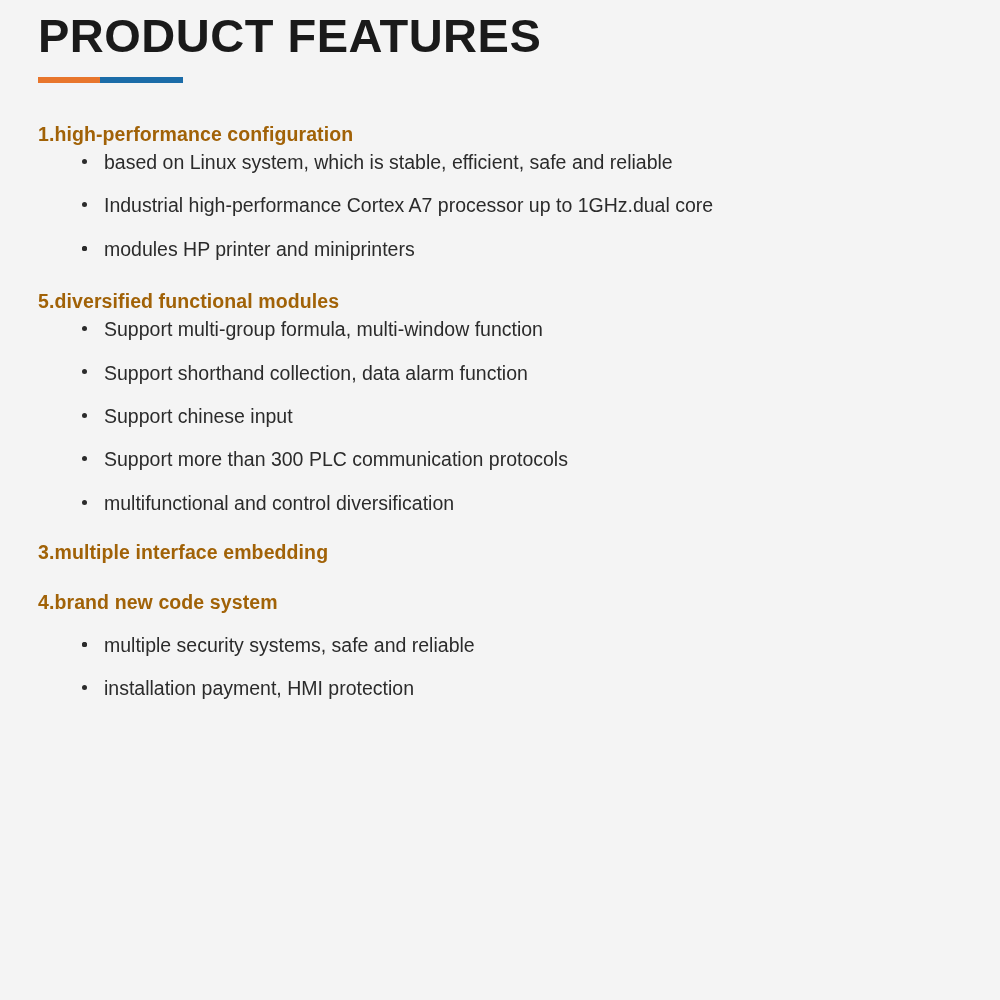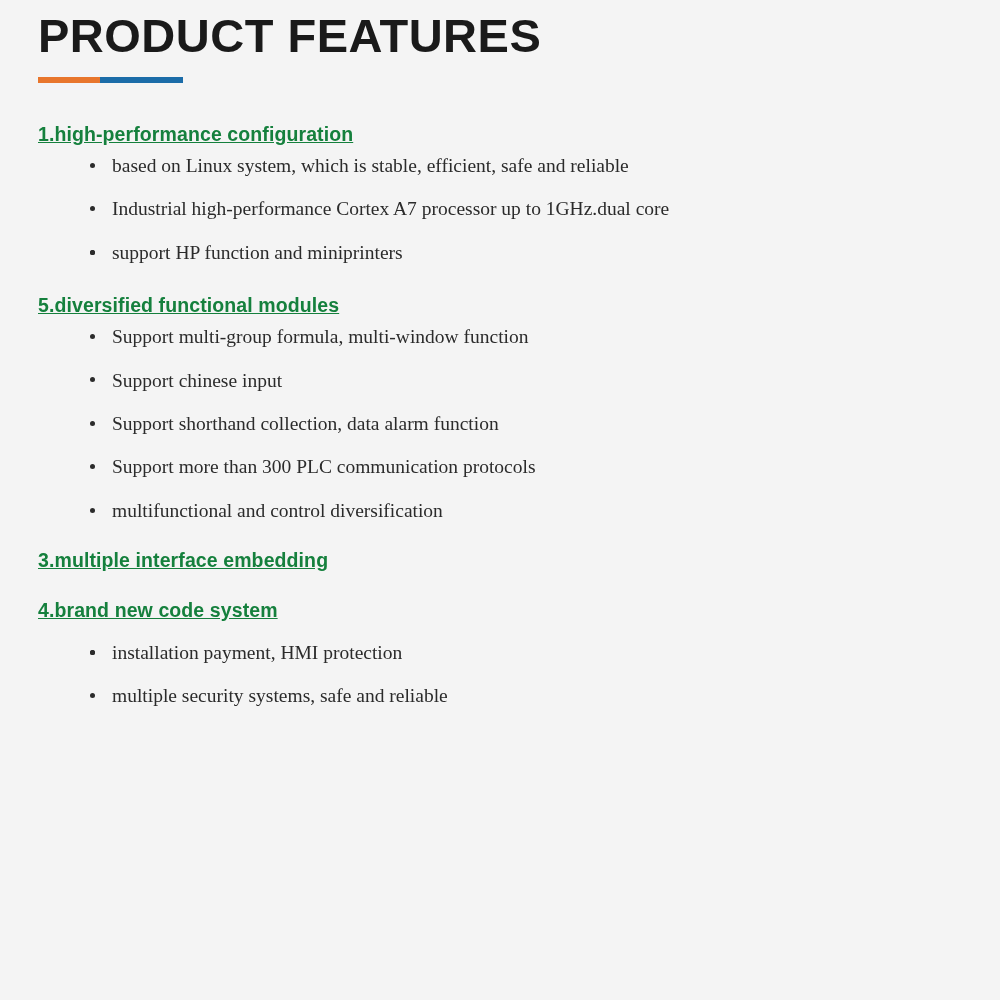--- a/index.html
+++ b/index.html
@@ -47,30 +47,28 @@
   }
   .content {
     margin-top: 40px;
   }
   .section {
     margin-bottom: 2px;
   }
   .section-heading {
     font-size: 19.5px;
     font-weight: 700;
-    color: #15803d;
+    color: #a16207;
     margin: 0 0 4px 0;
     letter-spacing: 0.1px;
-    text-decoration: underline;
   }
   .bullets {
     list-style: none;
-    margin: 8px;
+    margin: 0;
     padding: 0 0 0 40px;
-    font-family: Liberation Serif, serif;
   }
   .bullets li {
     position: relative;
     font-size: 19.5px;
     line-height: 1.25;
     color: #2b2b2b;
     padding-left: 26px;
     margin: 0;
   }
   .bullets li .dot {
@@ -105,42 +103,42 @@
   </div>
 
   <div class="content">
 
     <div class="section">
       <div class="section-heading">1.high-performance configuration</div>
       <ul class="bullets sp-wide">
         <li><span class="dot"></span><span>based on Linux system, which is stable, efficient, safe and reliable</span></li>
         <li><span class="dot"></span><span>Industrial high-performance Cortex A7 processor up to 1GHz.dual core</span></li>
         <li><span class="dot"></span></li>
-        <li><span class="dot"></span><span>support HP function and miniprinters</span></li>
+        <li><span class="dot"></span><span>modules HP printer and miniprinters</span></li>
       </ul>
     </div>
 
     <div class="section gap-1">
       <div class="section-heading">5.diversified functional modules</div>
       <ul class="bullets sp-wide">
         <li><span class="dot"></span><span>Support multi-group formula, multi-window function</span></li>
+        <li><span class="dot"></span><span>Support shorthand collection, data alarm function</span></li>
         <li><span class="dot"></span><span>Support chinese input</span></li>
-        <li><span class="dot"></span><span>Support shorthand collection, data alarm function</span></li>
         <li><span class="dot"></span><span>Support more than 300 PLC communication protocols</span></li>
         <li><span class="dot"></span><span>multifunctional and control diversification</span></li>
       </ul>
     </div>
 
     <div class="section gap-3">
       <div class="section-heading">3.multiple interface embedding</div>
     </div>
 
     <div class="section gap-4">
       <div class="section-heading">4.brand new code system</div>
       <ul class="bullets sp-wide">
         <li><span class="dot"></span></li>
+        <li><span class="dot"></span><span>multiple security systems, safe and reliable</span></li>
         <li><span class="dot"></span><span>installation payment, HMI protection</span></li>
-        <li><span class="dot"></span><span>multiple security systems, safe and reliable</span></li>
       </ul>
     </div>
 
   </div>
 </div>
 
 </body></html>

